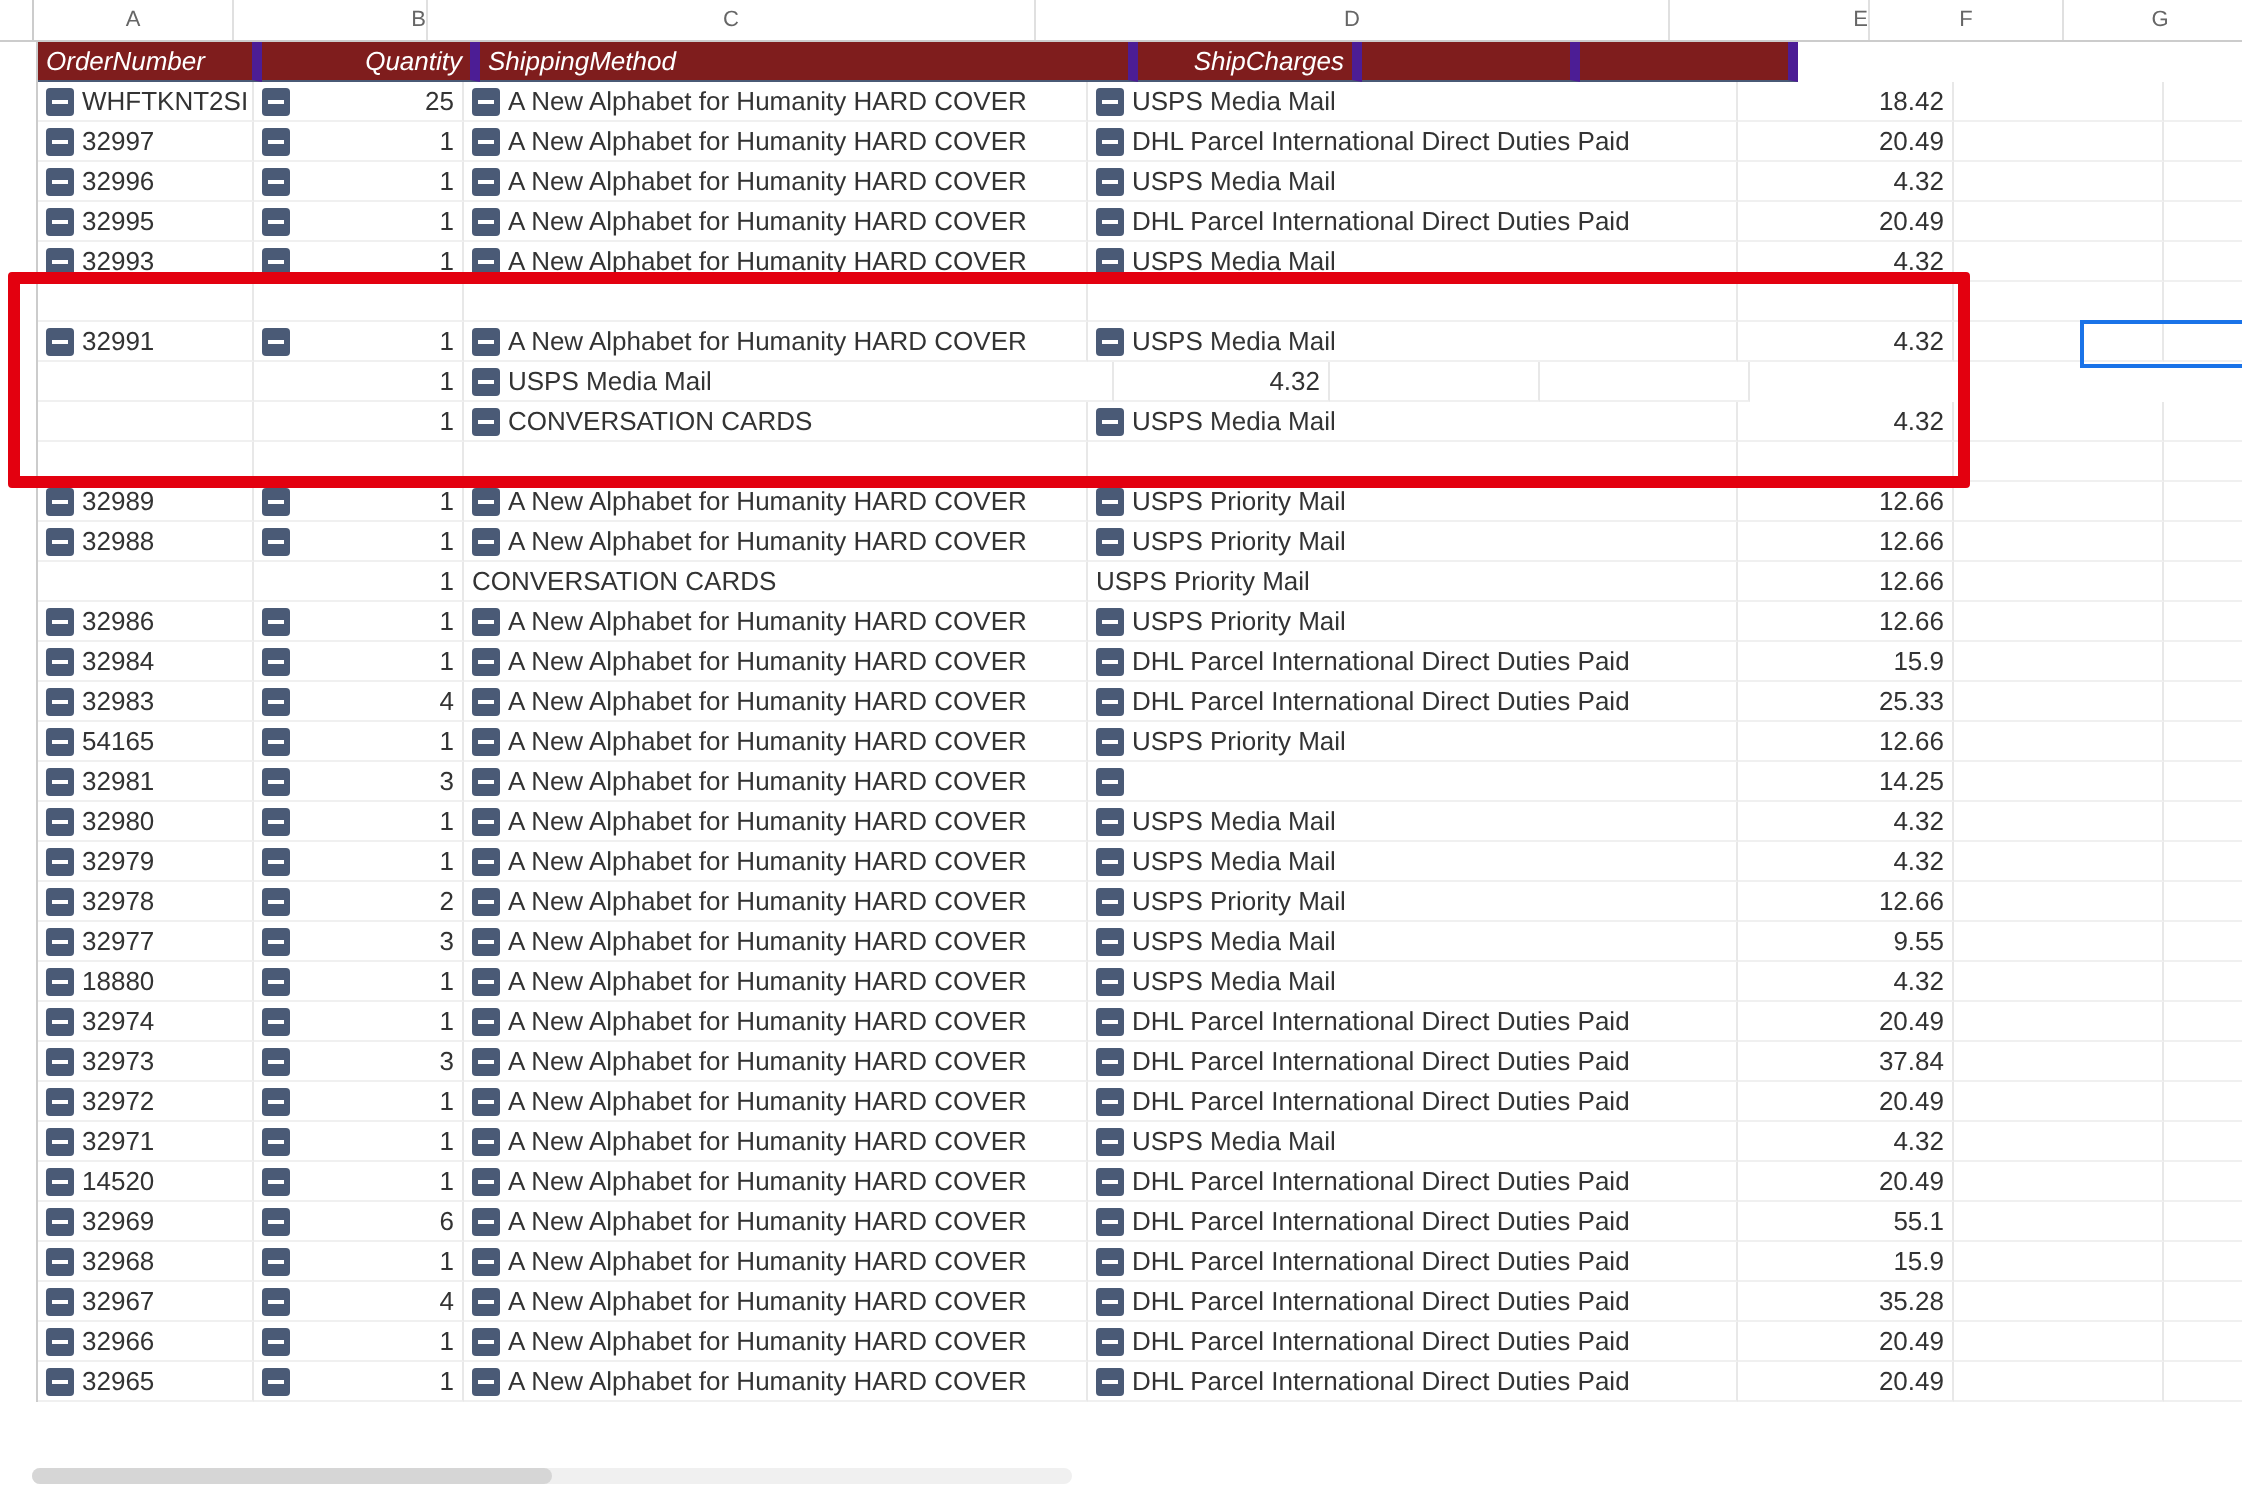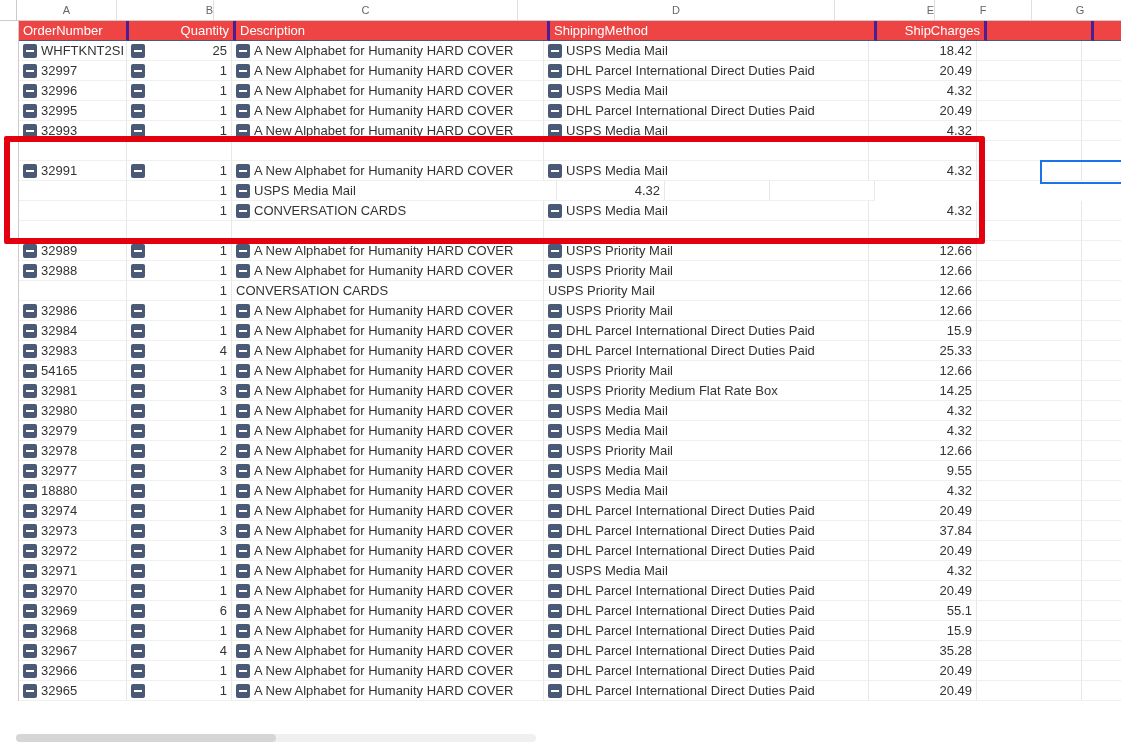--- a/index.html
+++ b/index.html
@@ -69,24 +69,25 @@
     padding: 0 4px;
     line-height: 20px;
     white-space: nowrap;
     overflow: hidden;
     background: #fff;
     position: relative;
   }
 
   
   .hdr {
-    background: #ef4444;
+    background: #7f1d1d;
     color: #fff;
+    font-style: italic;
     font-weight: 500;
-    border-right: 3px solid #4c1d95;
+    border-right: 5px solid #4c1d95;
     border-bottom: 1px solid #4a5a76;
   }
 
   
   .cA { width: 99px;  flex: 0 0 99px; }
   .cB { width: 96px;  flex: 0 0 96px; text-align: right; }
   .cC { width: 303px; flex: 0 0 303px; }
   .cD { width: 316px; flex: 0 0 316px; }
   .cE { width: 99px;  flex: 0 0 99px; text-align: right; }
   .cF { width: 96px;  flex: 0 0 96px; }
@@ -171,21 +172,20 @@
       <div class="colhead cC">C</div>
       <div class="colhead cD">D</div>
       <div class="colhead cE">E</div>
       <div class="colhead cF">F</div>
       <div class="colhead cG">G</div>
     </div>
     <div class="row">
       <div class="rowhead"></div>
       <div class="cell hdr cA"><span class="celltext">OrderNumber</span></div>
       <div class="cell hdr cB"><span class="celltext">Quantity</span></div>
-      <div class="cell hdr cC"><span class="celltext">Description</span></div>
       <div class="cell hdr cD"><span class="celltext">ShippingMethod</span></div>
       <div class="cell hdr cE"><span class="celltext">ShipCharges</span></div>
       <div class="cell hdr cF"><span class="celltext"></span></div>
       <div class="cell hdr cG"><span class="celltext"></span></div>
     </div>
     <div class="row">
       <div class="rowhead"></div>
       <div class="cell cA"><span class="fbtn"></span><span class="celltext">WHFTKNT2SI</span></div>
       <div class="cell cB"><span class="fbtn"></span><span class="celltext">25</span></div>
       <div class="cell cC"><span class="fbtn"></span><span class="celltext">A New Alphabet for Humanity HARD COVER</span></div>
@@ -351,21 +351,21 @@
       <div class="cell cD"><span class="fbtn"></span><span class="celltext">USPS Priority Mail</span></div>
       <div class="cell cE"><span class="celltext">12.66</span></div>
       <div class="cell cF"><span class="celltext"></span></div>
       <div class="cell cG"><span class="celltext"></span></div>
     </div>
     <div class="row">
       <div class="rowhead"></div>
       <div class="cell cA"><span class="fbtn"></span><span class="celltext">32981</span></div>
       <div class="cell cB"><span class="fbtn"></span><span class="celltext">3</span></div>
       <div class="cell cC"><span class="fbtn"></span><span class="celltext">A New Alphabet for Humanity HARD COVER</span></div>
-      <div class="cell cD"><span class="fbtn"></span><span class="celltext">USPS Priority Medium Flat Rate Box</span></div>
+      <div class="cell cD"><span class="fbtn"></span></div>
       <div class="cell cE"><span class="celltext">14.25</span></div>
       <div class="cell cF"><span class="celltext"></span></div>
       <div class="cell cG"><span class="celltext"></span></div>
     </div>
     <div class="row">
       <div class="rowhead"></div>
       <div class="cell cA"><span class="fbtn"></span><span class="celltext">32980</span></div>
       <div class="cell cB"><span class="fbtn"></span><span class="celltext">1</span></div>
       <div class="cell cC"><span class="fbtn"></span><span class="celltext">A New Alphabet for Humanity HARD COVER</span></div>
       <div class="cell cD"><span class="fbtn"></span><span class="celltext">USPS Media Mail</span></div>
@@ -448,21 +448,21 @@
       <div class="cell cA"><span class="fbtn"></span><span class="celltext">32971</span></div>
       <div class="cell cB"><span class="fbtn"></span><span class="celltext">1</span></div>
       <div class="cell cC"><span class="fbtn"></span><span class="celltext">A New Alphabet for Humanity HARD COVER</span></div>
       <div class="cell cD"><span class="fbtn"></span><span class="celltext">USPS Media Mail</span></div>
       <div class="cell cE"><span class="celltext">4.32</span></div>
       <div class="cell cF"><span class="celltext"></span></div>
       <div class="cell cG"><span class="celltext"></span></div>
     </div>
     <div class="row">
       <div class="rowhead"></div>
-      <div class="cell cA"><span class="fbtn"></span><span class="celltext">32970</span></div>
+      <div class="cell cA"><span class="fbtn"></span><span class="celltext">14520</span></div>
       <div class="cell cB"><span class="fbtn"></span><span class="celltext">1</span></div>
       <div class="cell cC"><span class="fbtn"></span><span class="celltext">A New Alphabet for Humanity HARD COVER</span></div>
       <div class="cell cD"><span class="fbtn"></span><span class="celltext">DHL Parcel International Direct Duties Paid</span></div>
       <div class="cell cE"><span class="celltext">20.49</span></div>
       <div class="cell cF"><span class="celltext"></span></div>
       <div class="cell cG"><span class="celltext"></span></div>
     </div>
     <div class="row">
       <div class="rowhead"></div>
       <div class="cell cA"><span class="fbtn"></span><span class="celltext">32969</span></div>

